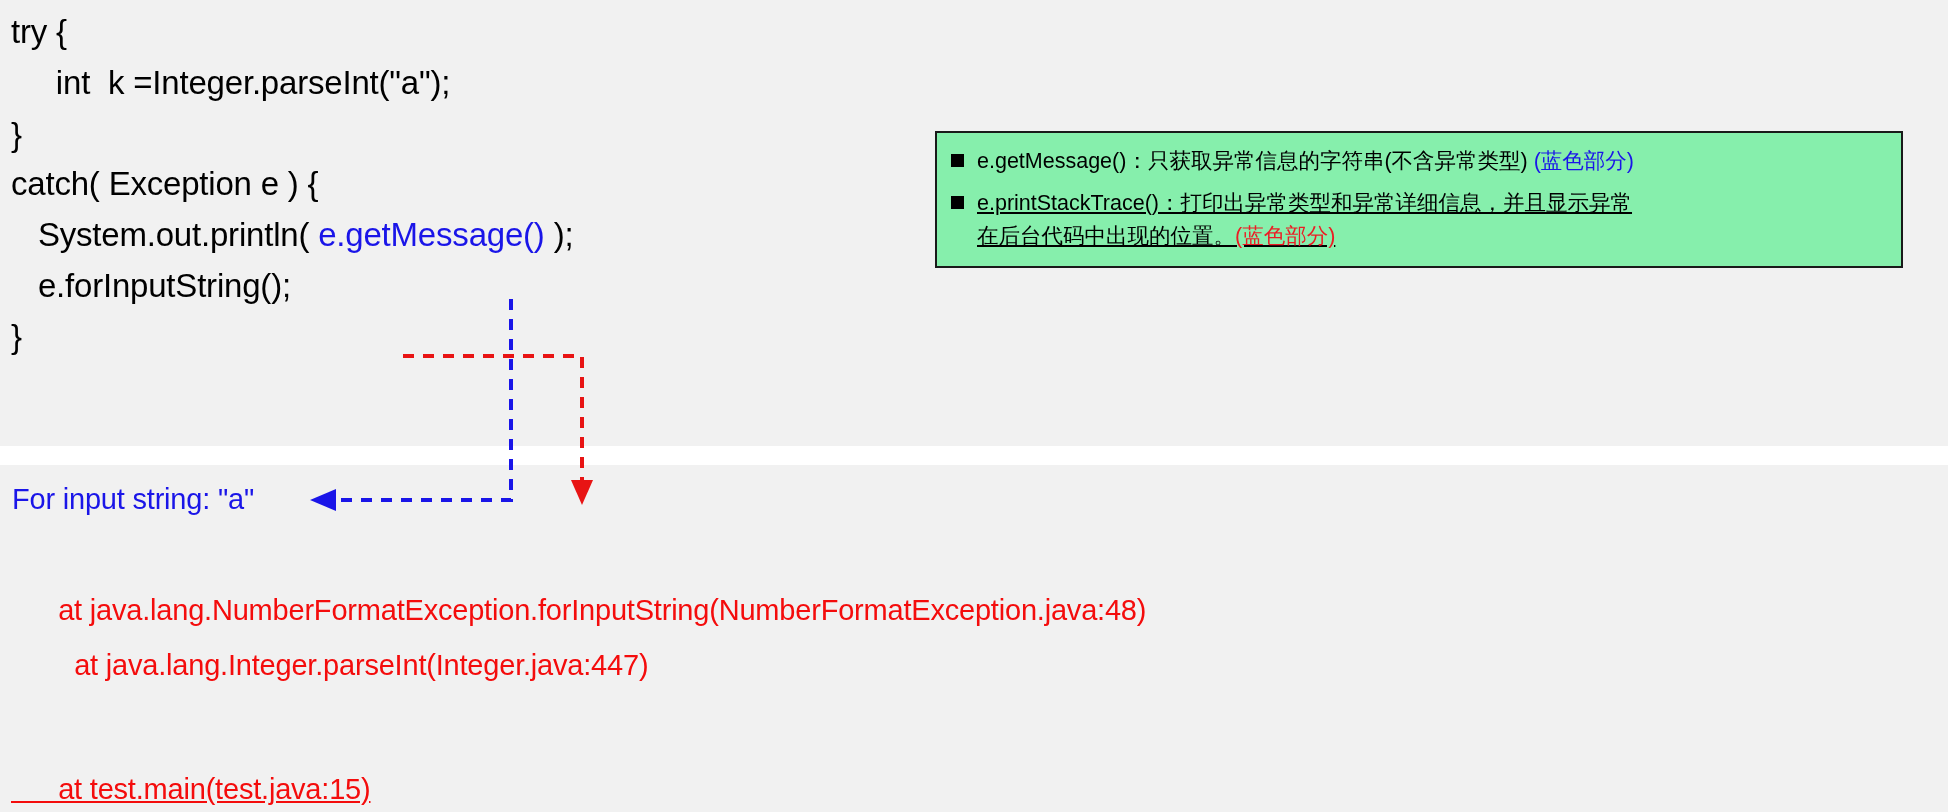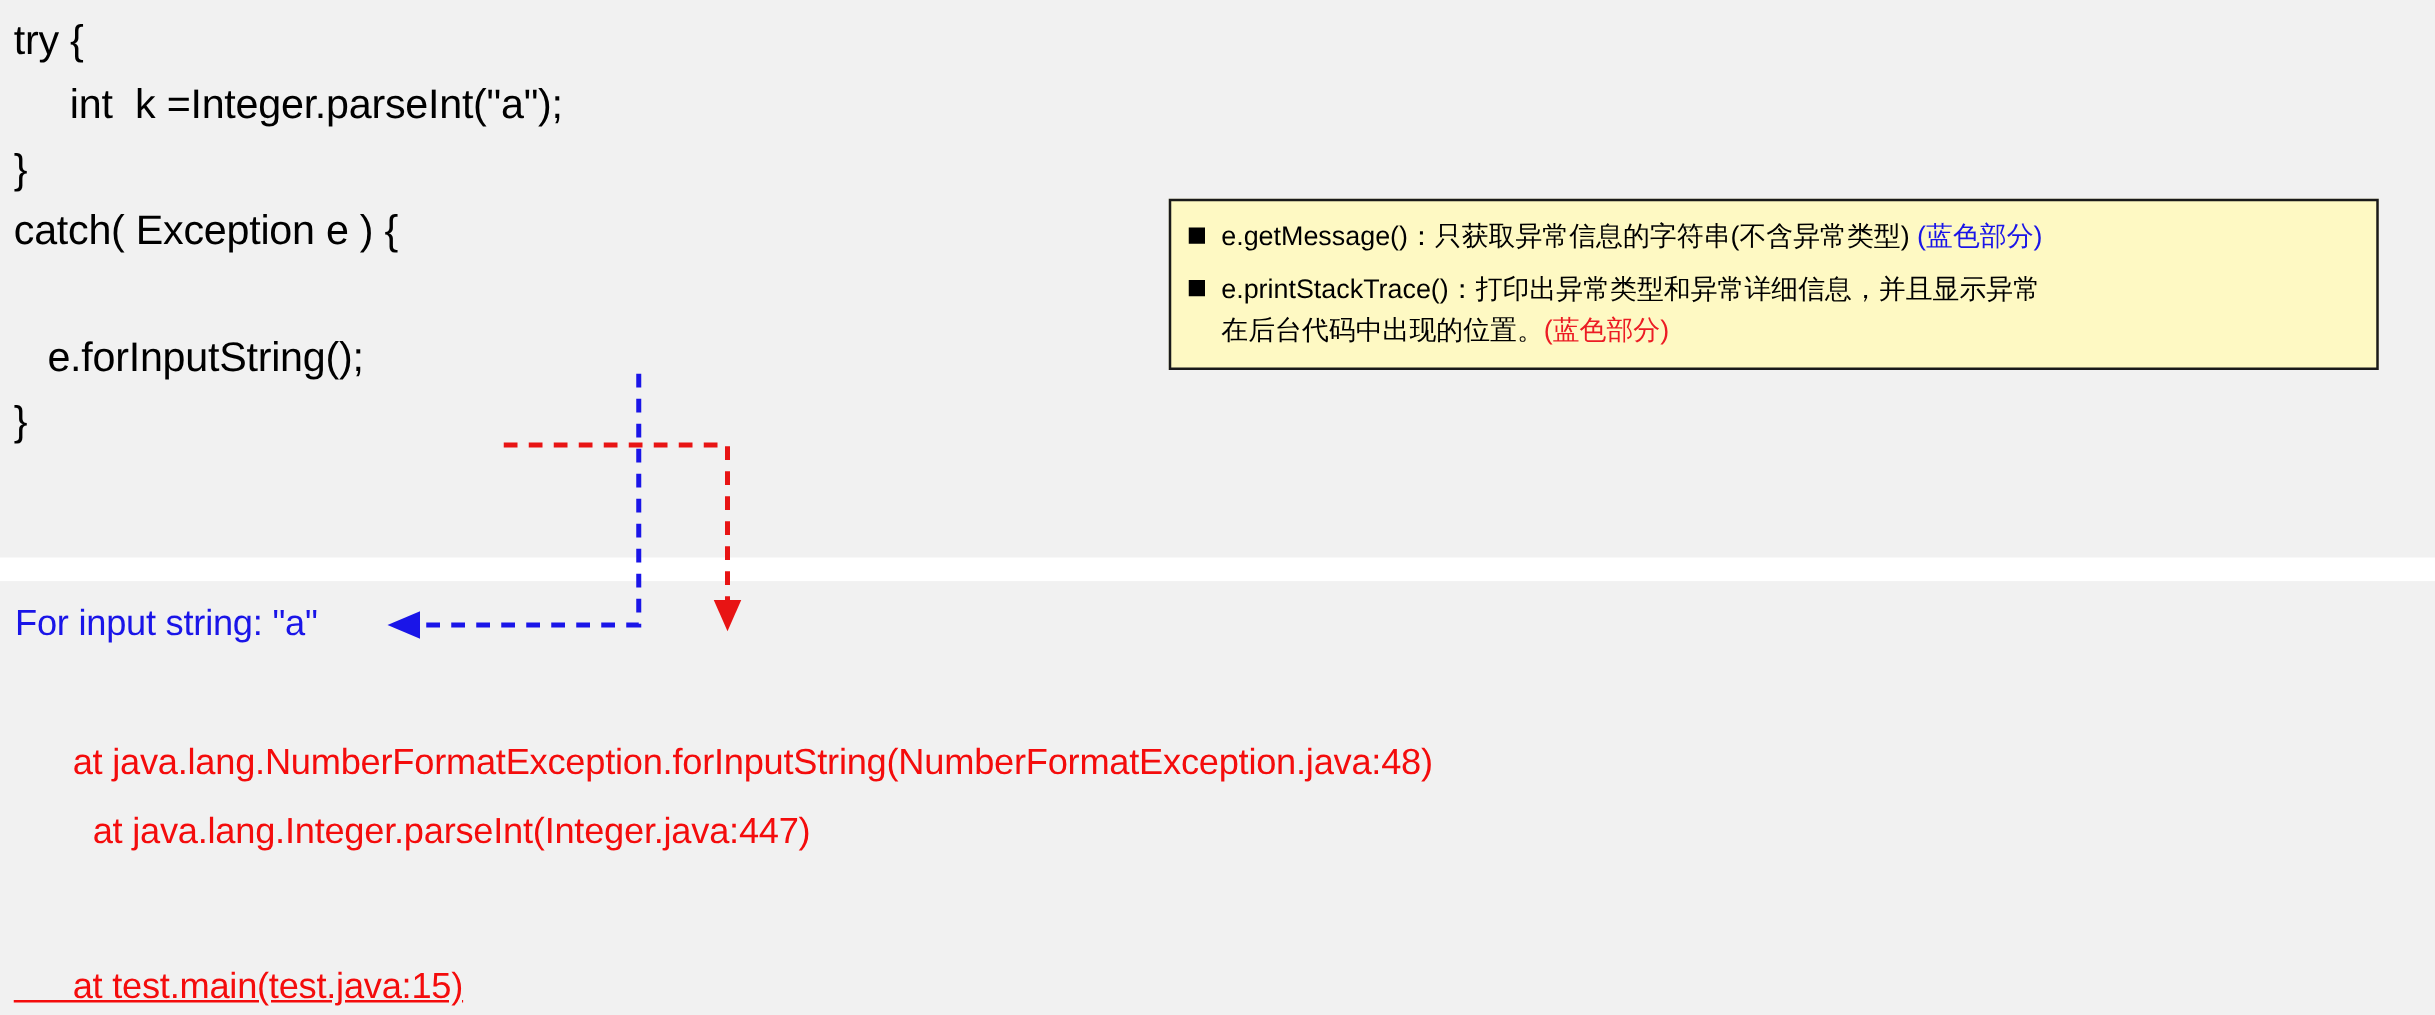--- a/index.html
+++ b/index.html
@@ -63,34 +63,34 @@
   #code-line-2 { left: 11px;  top: 118px; }
   #code-line-3 { left: 11px;  top: 167px; }
   #code-line-4 { left: 11px;  top: 218px; }
   #code-line-5 { left: 11px;  top: 269px; }
   #code-line-6 { left: 11px;  top: 320px; }
 
   
   #legend-box {
     position: absolute;
     left: 935px;
-    top: 159px;
+    top: 131px;
     width: 936px;
     height: 103px;
-    background: #fef9c3;
+    background: #86efac;
     border: 2px solid #1a1a1a;
     padding: 12px 14px 18px 14px;
     box-sizing: content-box;
   }
   .legend-item {
     display: flex;
     align-items: flex-start;
     margin-bottom: 9px;
   }
-  .legend-item:last-child { margin-bottom: 15px; }
+  .legend-item:last-child { margin-bottom: 15px; text-decoration: underline; }
   .bullet-square {
     flex: 0 0 auto;
     width: 13px;
     height: 13px;
     background: #000000;
     margin-top: 9px;
     margin-right: 13px;
   }
   .legend-text {
     font-family: "Liberation Sans", sans-serif;
@@ -148,20 +148,21 @@
   <div id="code-block">
 
     <div class="code-line" id="code-line-0">try {</div>
 
     <div class="code-line" id="code-line-1">     int  k =Integer.parseInt("a");</div>
 
     <div class="code-line" id="code-line-2">}</div>
 
     <div class="code-line" id="code-line-3">catch( Exception e ) {</div>
 
+    <div class="code-line" id="code-line-4"><span>   System.out.println( </span><span class="blue">e.getMessage()</span><span> );</span></div>
 
     <div class="code-line red" id="code-line-5">   e.forInputString();</div>
 
     <div class="code-line" id="code-line-6">}</div>
   </div>
 
   <div id="legend-box">
 
     <div class="legend-item">
       <span class="bullet-square"></span>

